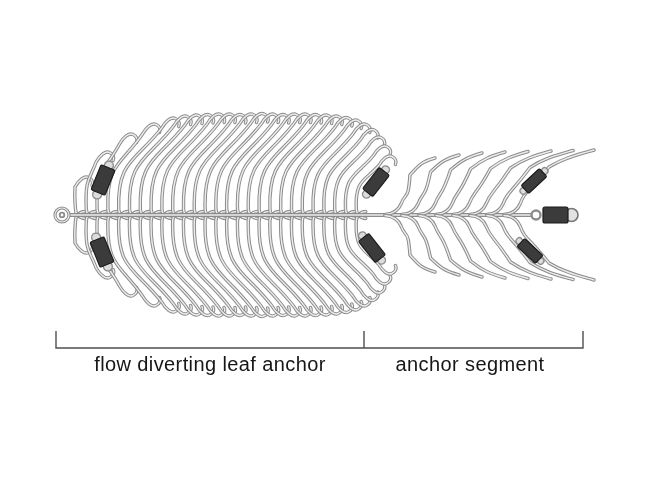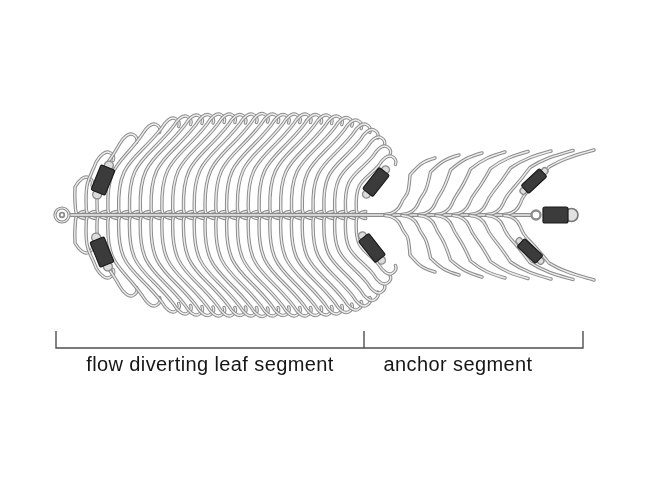--- a/index.html
+++ b/index.html
@@ -212,16 +212,16 @@
       <g transform="rotate(43 530 251)">
         <circle cx="515.5" cy="251" r="3.3" fill="#dcdcdc" stroke="#8c8c8c" stroke-width="1.4"></circle>
         <circle cx="544.5" cy="251" r="3.3" fill="#dcdcdc" stroke="#8c8c8c" stroke-width="1.4"></circle>
         <rect x="517.5" y="245.5" width="25" height="11" rx="1.5" fill="#3b3b3b" stroke="#1a1a1a" stroke-width="1.1"></rect>
       </g>
       <g>
         <path d="M 56 331 V 348 H 583 V 331 M 364 331 V 348" fill="none" stroke="#4f4f4f" stroke-width="1.4"></path>
       </g>
     </svg>
 
-  <div class="seg-label" id="label-leaf" style="left: 210px;">flow diverting leaf segment</div>
-
-  <div class="seg-label" id="label-anchor" style="left: 458px;">anchor segment</div>
+  <div class="seg-label" id="label-leaf" style="left: 210px;">flow diverting leaf anchor</div>
+
+  <div class="seg-label" id="label-anchor" style="left: 470px;">anchor segment</div>
 </div>
 
 </body></html>

